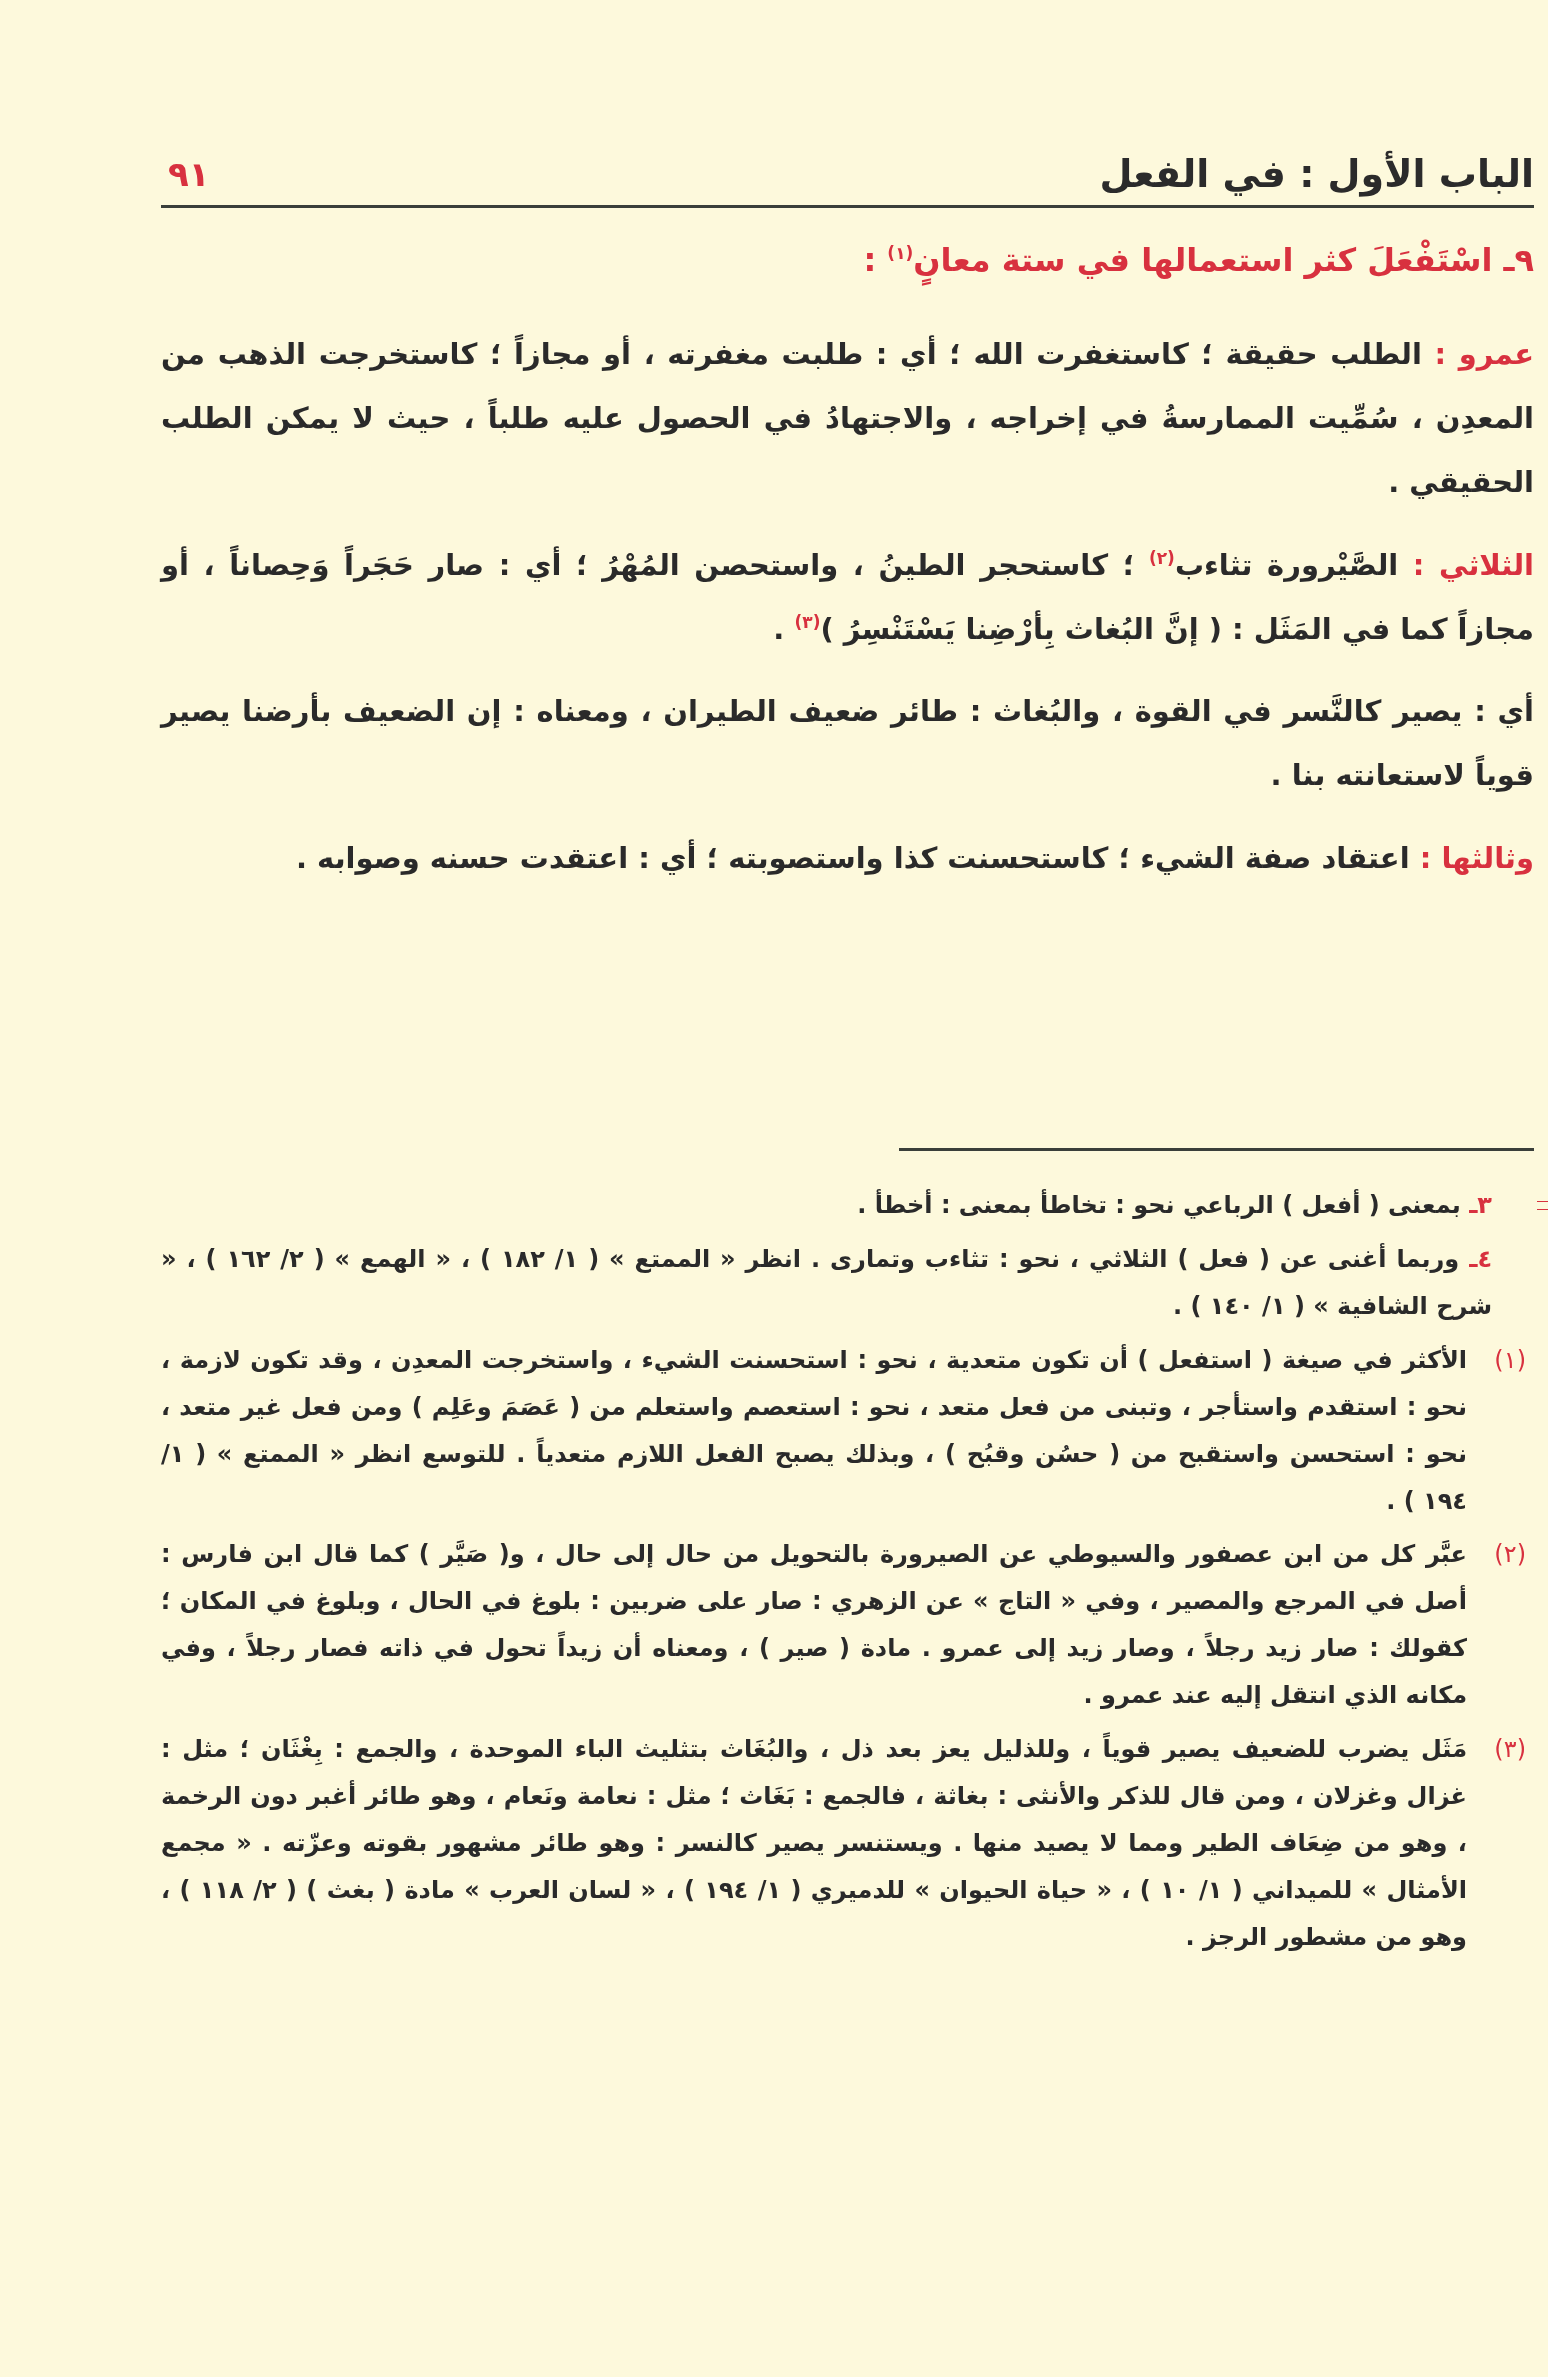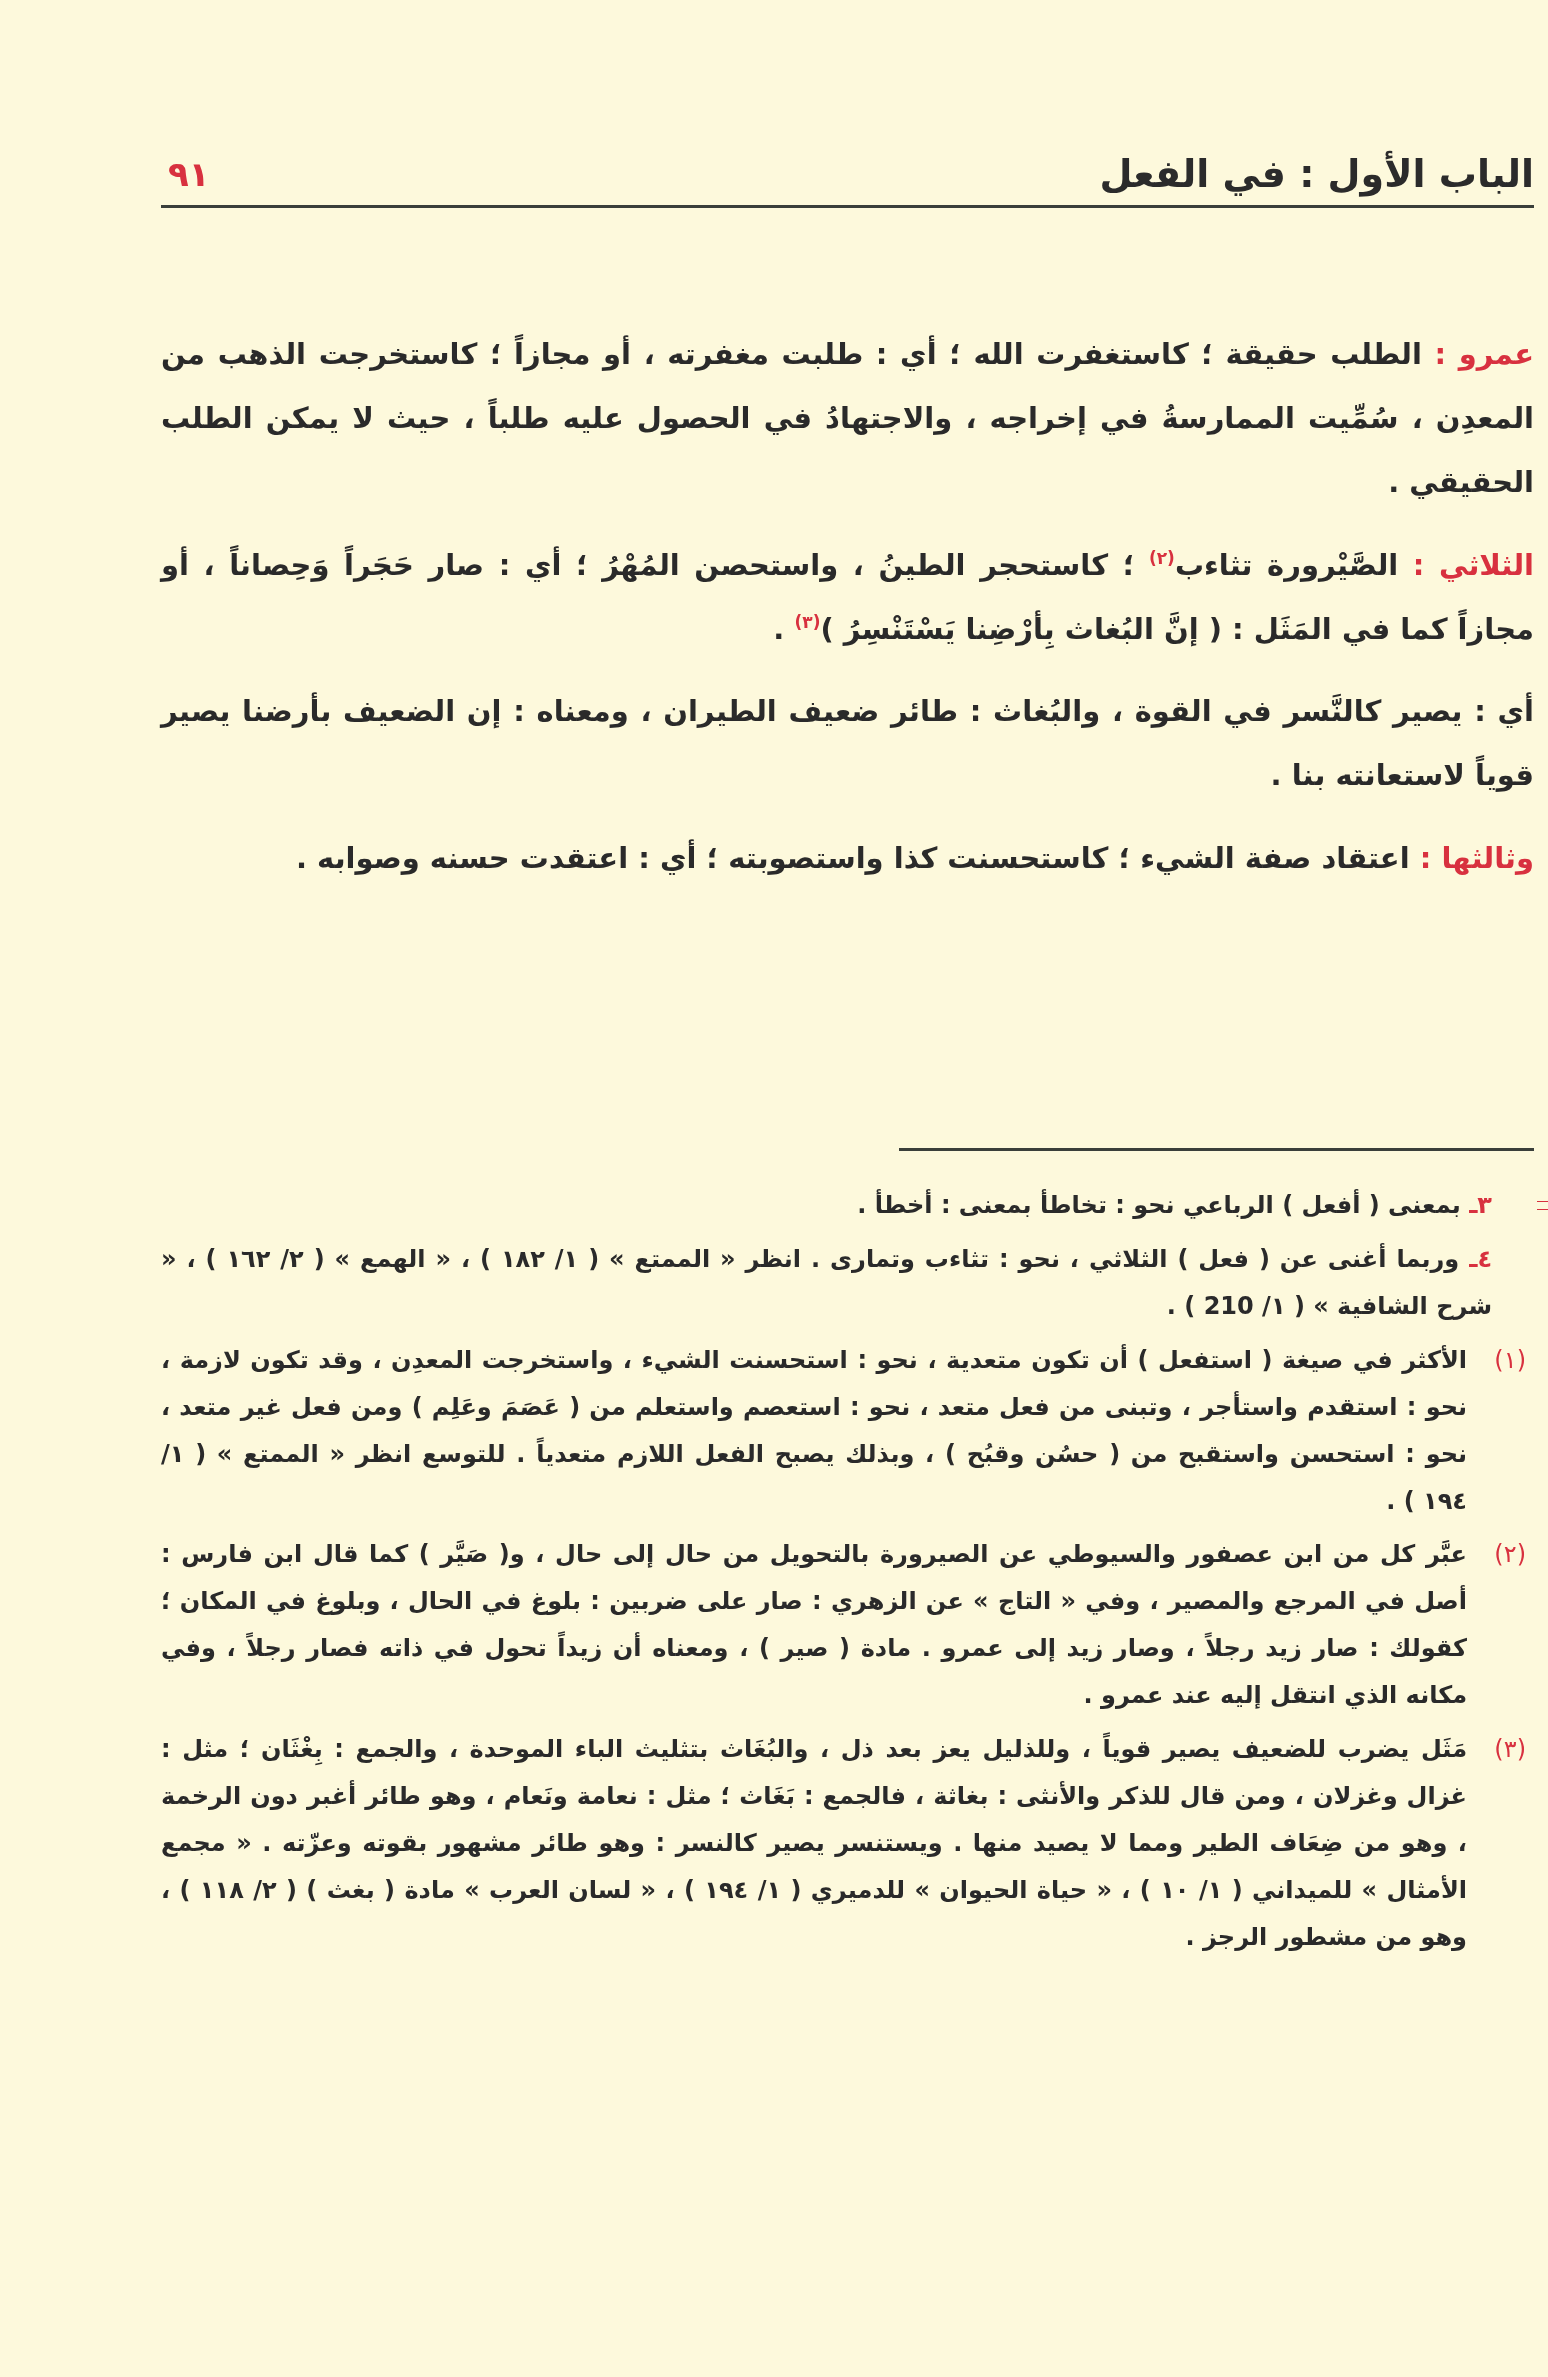--- a/index.html
+++ b/index.html
@@ -133,20 +133,23 @@
 <body>
 
 <div class="page">
 
   <div class="running-header">
     <span class="running-title">الباب الأول : في الفعل</span>
     <span class="page-number">٩١</span>
   </div>
   <div class="header-rule"></div>
 
+  <div class="section-heading">
+    <span>٩ـ اسْتَفْعَلَ كثر استعمالها في ستة معانٍ</span><sup class="fn">(١)</sup><span> :</span>
+  </div>
 
   <div class="main-text">
     <p>
       <span class="label">عمرو</span><span class="label"> : </span><span>الطلب حقيقة ؛ كاستغفرت الله ؛ أي : طلبت مغفرته ، أو مجازاً ؛ كاستخرجت الذهب من المعدِن ، سُمِّيت الممارسةُ في إخراجه ، والاجتهادُ في الحصول عليه طلباً ، حيث لا يمكن الطلب الحقيقي .</span>
     </p>
     <p>
       <span class="label">الثلاثي</span><span class="label"> : </span><span>الصَّيْرورة تثاءب</span><sup class="fn">(٢)</sup><span> ؛ كاستحجر الطينُ ، واستحصن المُهْرُ ؛ أي : صار حَجَراً وَحِصاناً ، أو مجازاً كما في المَثَل : ( إنَّ البُغاث بِأرْضِنا يَسْتَنْسِرُ )</span><sup class="fn">(٣)</sup><span> .</span>
     </p>
     <p>
       <span>أي : يصير كالنَّسر في القوة ، والبُغاث : طائر ضعيف الطيران ، ومعناه : إن الضعيف بأرضنا يصير قوياً لاستعانته بنا .</span>
@@ -157,21 +160,21 @@
   </div>
 
   <div class="footnote-rule"></div>
   <div class="continuation-mark"></div>
 
   <div class="footnotes">
     <div class="fn-cont">
       <span class="num">٣ـ </span><span>بمعنى ( أفعل ) الرباعي نحو : تخاطأ بمعنى : أخطأ .</span>
     </div>
     <div class="fn-cont">
-      <span class="num">٤ـ </span><span>وربما أغنى عن ( فعل ) الثلاثي ، نحو : تثاءب وتمارى . انظر « الممتع » ( ١/ ١٨٢ ) ، « الهمع » ( ٢/ ١٦٢ ) ، « شرح الشافية » ( ١/ 210 ) .</span>
+      <span class="num">٤ـ </span><span>وربما أغنى عن ( فعل ) الثلاثي ، نحو : تثاءب وتمارى . انظر « الممتع » ( ١/ ١٨٢ ) ، « الهمع » ( ٢/ ١٦٢ ) ، « شرح الشافية » ( ١/ ١٤٠ ) .</span>
     </div>
 
     <div class="footnote">
       <span class="marker">(١)</span>
       <span class="body">الأكثر في صيغة ( استفعل ) أن تكون متعدية ، نحو : استحسنت الشيء ، واستخرجت المعدِن ، وقد تكون لازمة ، نحو : استقدم واستأجر ، وتبنى من فعل متعد ، نحو : استعصم واستعلم من ( عَصَمَ وعَلِم ) ومن فعل غير متعد ، نحو : استحسن واستقبح من ( حسُن وقبُح ) ، وبذلك يصبح الفعل اللازم متعدياً . للتوسع انظر « الممتع » ( ١/ ١٩٤ ) .</span>
     </div>
     <div class="footnote">
       <span class="marker">(٢)</span>
       <span class="body">عبَّر كل من ابن عصفور والسيوطي عن الصيرورة بالتحويل من حال إلى حال ، و( صَيَّر ) كما قال ابن فارس : أصل في المرجع والمصير ، وفي « التاج » عن الزهري : صار على ضربين : بلوغ في الحال ، وبلوغ في المكان ؛ كقولك : صار زيد رجلاً ، وصار زيد إلى عمرو . مادة ( صير ) ، ومعناه أن زيداً تحول في ذاته فصار رجلاً ، وفي مكانه الذي انتقل إليه عند عمرو .</span>
     </div>

